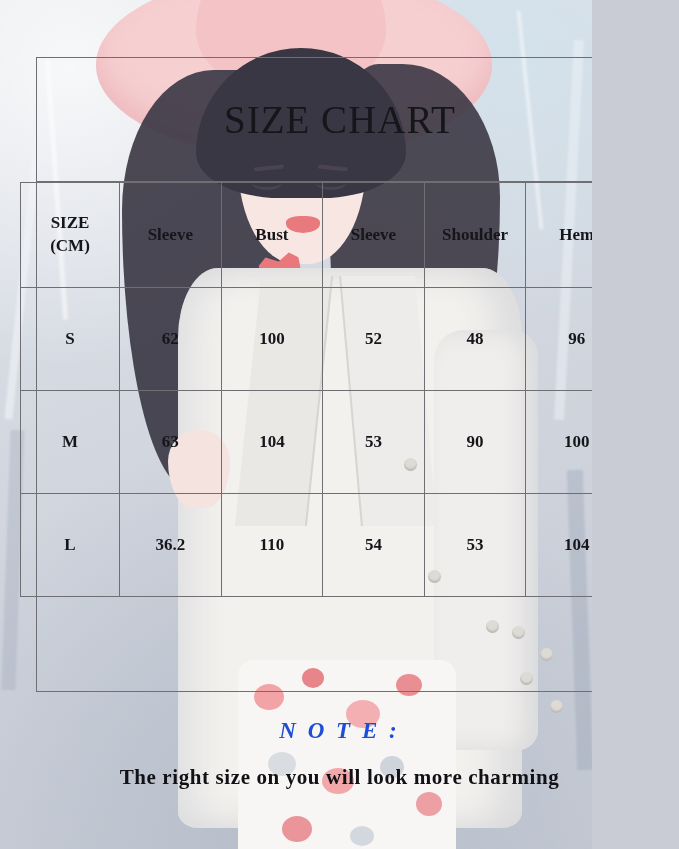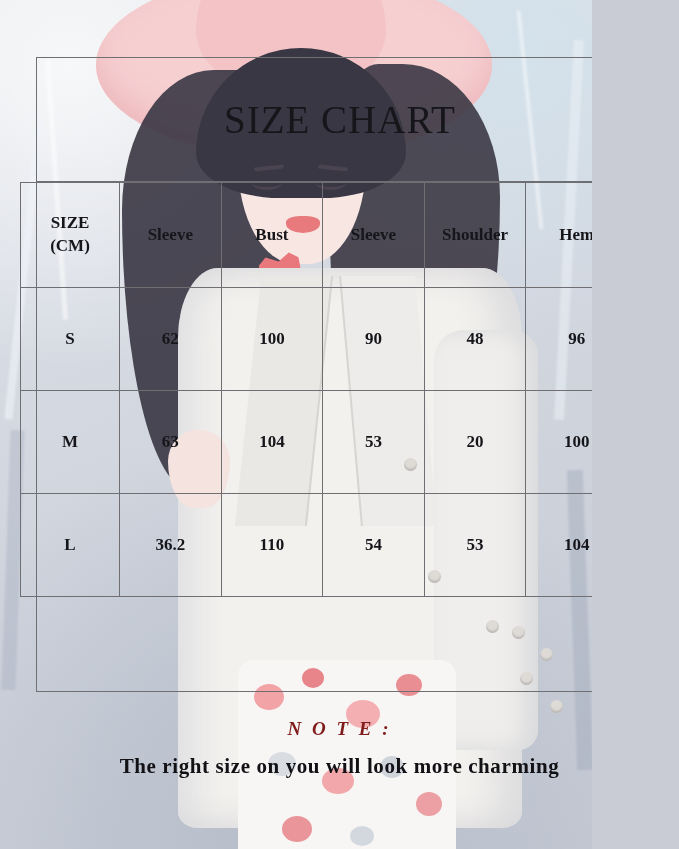--- a/index.html
+++ b/index.html
@@ -248,28 +248,28 @@
   table.size-table th { height: 104px; }
   .hdr-sizecm { line-height: 1.35; }
 
   .note-wrap {
     position: absolute;
     left: 0; top: 718px;
     width: 679px;
     text-align: center;
   }
   .note-title {
-    font-size: 19px;
+    font-size: 23px;
     font-weight: bold;
     font-style: italic;
     letter-spacing: 3px;
-    color: #7f1d1d;
+    color: #1d4ed8;
   }
   .note-text {
-    margin-top: 14px;
+    margin-top: 21px;
     font-size: 21px;
     font-weight: bold;
     letter-spacing: .6px;
     color: #121216;
   }
 </style>
 </head>
 <body>
 
 <div id="page">
@@ -343,30 +343,30 @@
         <th>Sleeve</th>
         <th>Shoulder</th>
         <th>Hem</th>
       </tr>
     </thead>
     <tbody>
       <tr>
         <td>S</td>
         <td>62</td>
         <td>100</td>
-        <td>90</td>
+        <td>52</td>
         <td>48</td>
         <td>96</td>
       </tr>
       <tr>
         <td>M</td>
         <td>63</td>
         <td>104</td>
         <td>53</td>
-        <td>20</td>
+        <td>90</td>
         <td>100</td>
       </tr>
       <tr>
         <td>L</td>
         <td>36.2</td>
         <td>110</td>
         <td>54</td>
         <td>53</td>
         <td>104</td>
       </tr>

